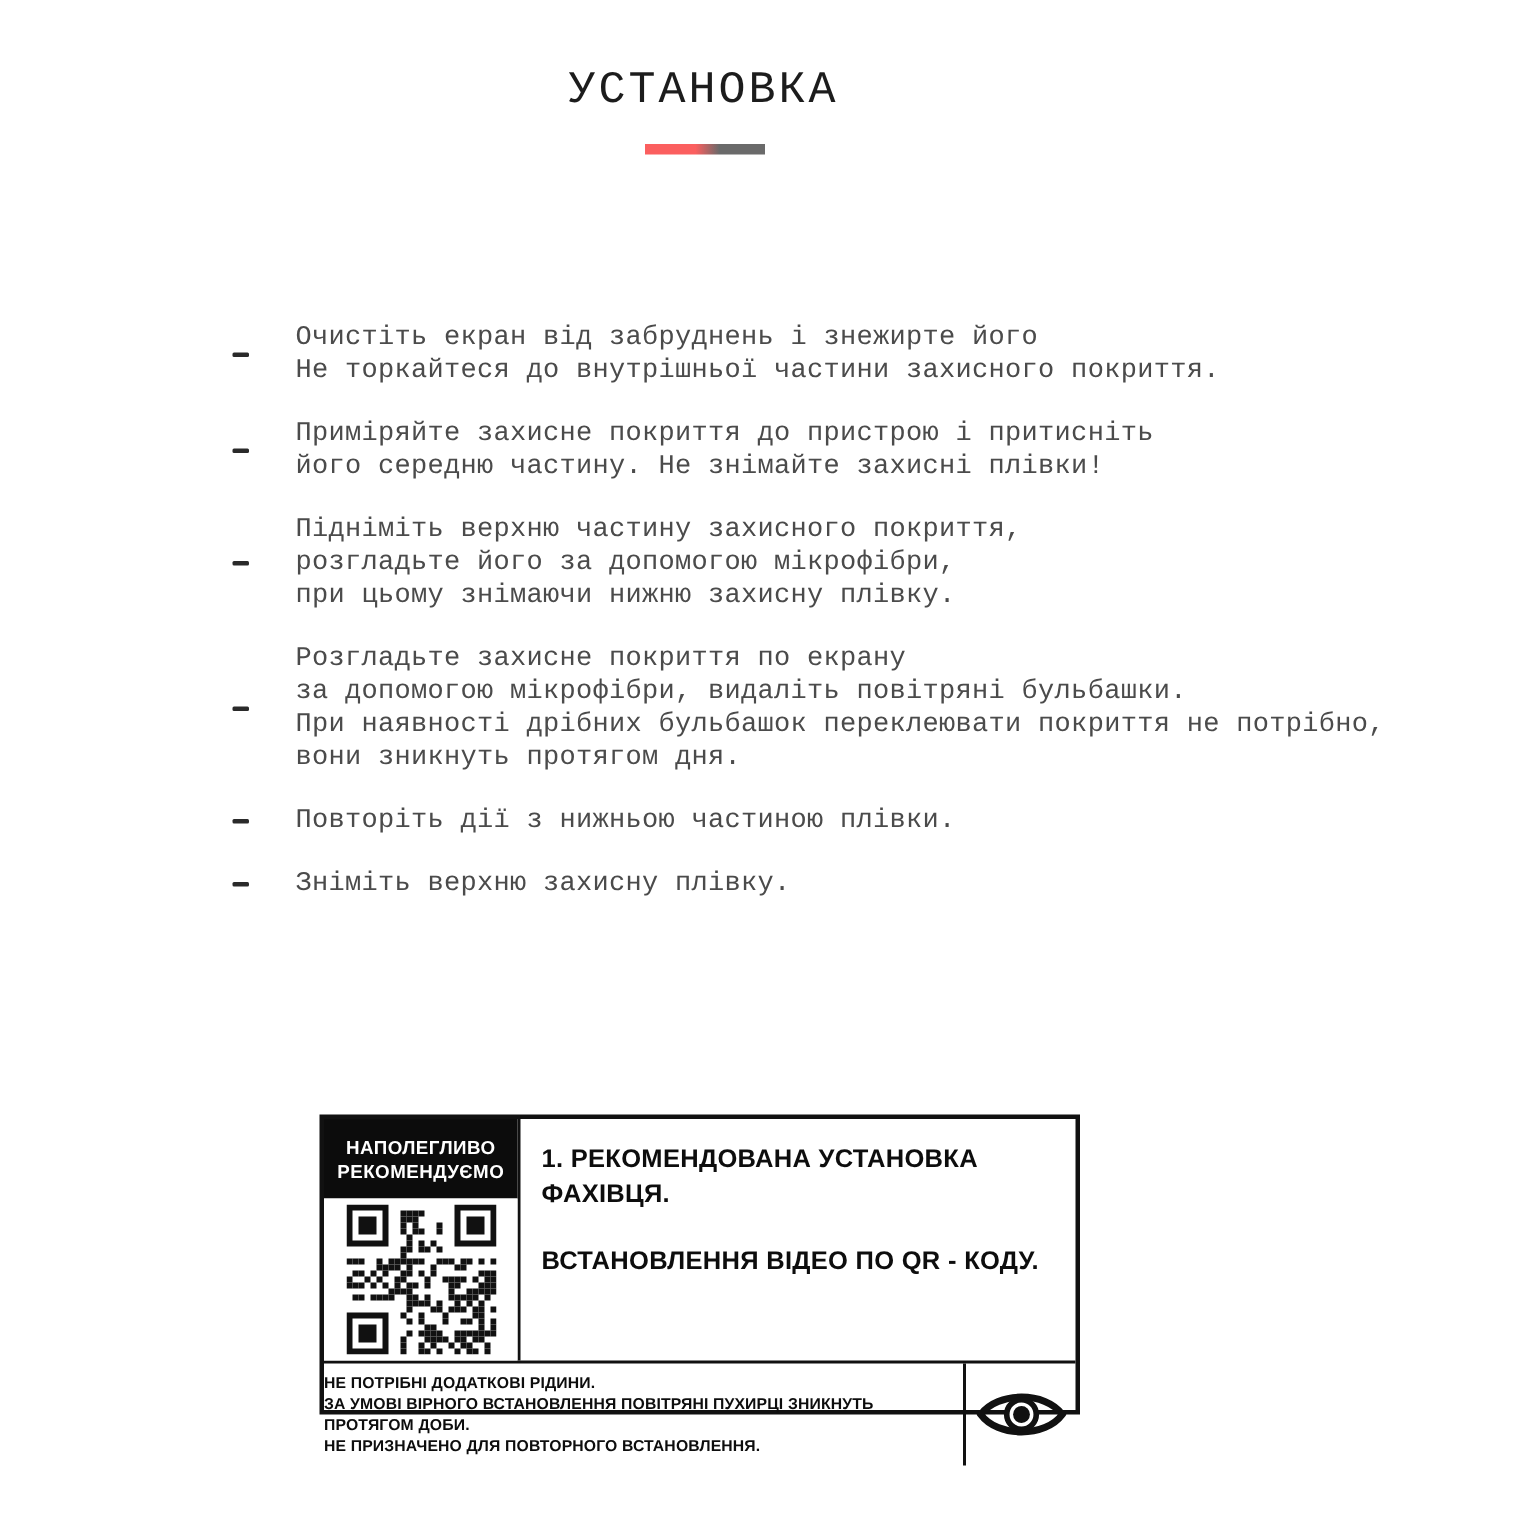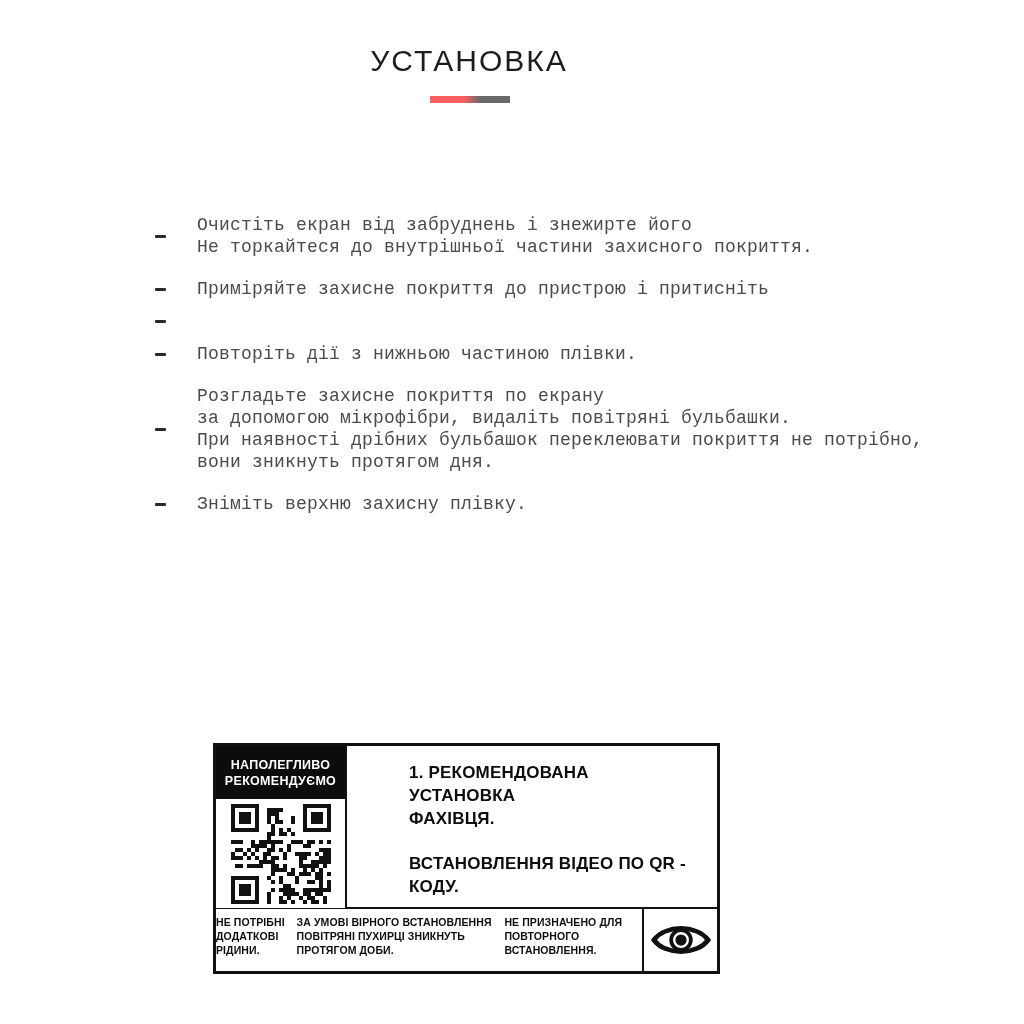--- a/index.html
+++ b/index.html
@@ -4,56 +4,56 @@
 <style>
   * { margin:0; padding:0; box-sizing:border-box; }
   html,body { background:#ffffff; }
   .page {
     position:relative; width:1024px; height:1024px; background:#ffffff;
     font-family:"Liberation Sans", sans-serif; overflow:hidden;
   }
   .title {
     position:absolute; top:44px; left:0; width:938px; text-align:center;
     font-size:30px; font-weight:500; letter-spacing:2px; color:#1c1c1c;
-    font-family:Liberation Sans, sans-serif;
+    font-family:Liberation Mono, monospace;
   }
   .divider {
     position:absolute; left:430px; top:96px; width:80px; height:7px;
     background:linear-gradient(90deg, #fb5f5f 0%, #fb5f5f 42%, #6a6a6a 62%, #6a6a6a 100%);
   }
   .steps { position:absolute; left:155px; top:214px; }
   .step { display:flex; align-items:center; margin-bottom:20px;font-family:Liberation Mono, monospace; }
   .dash {
     flex:0 0 42px; align-self:center;
   }
   .dash::before {
     content:""; display:block; width:11px; height:3px; background:#2a2a2a; border-radius:1px;
   }
   .step-text { color:#4b4b4b; font-size:18px; line-height:22px; letter-spacing:0.2px; }
   .step-text div { white-space:nowrap; }
 
   .rec-box {
-    position:absolute; left:213px; top:743px; width:507px; height:231px;
+    position:absolute; left:213px; top:743px; width:507px; height:200px;
     border:3px solid #111; display:grid; grid-template-rows:163px 1fr; background:#fff;
   }
   .rec-top { display:grid; grid-template-columns:131px 1fr; border-bottom:2px solid #111; }
   .rec-left { border-right:2px solid #111; display:flex; flex-direction:column; }
   .badge {
     background:#0c0c0c; color:#ffffff; text-align:center;
     font-size:12.5px; font-weight:bold; line-height:16px; padding:11px 2px 10px;
     letter-spacing:0.3px;
   }
   .qr-wrap { flex:1; display:flex; align-items:center; justify-content:center; background:#fff; }
-  .rec-right { padding:15px 23px 10px 14px; color:#0d0d0d;margin-left:48px; }
+  .rec-right { padding:15px 23px 10px 14px; color:#0d0d0d; }
   .rec-point { font-size:17px; font-weight:bold; line-height:23px; letter-spacing:0.2px; }
   .rec-point + .rec-point { margin-top:22px; }
   .rec-bottom { display:grid; grid-template-columns:1fr 73px; }
   .notes {
     border-right:2px solid #111; padding:6px 8px 6px 0;
-    display:flex; flex-direction:row; justify-content:center;
+    display:flex; flex-direction:column; justify-content:center;
     color:#0d0d0d; font-size:10.5px; font-weight:bold; line-height:14px; letter-spacing:0.1px;
   }
   .eye-cell { display:flex; align-items:center; justify-content:center; }
 </style>
 </head>
 <body>
 
 <div class="page">
 
   <div class="title">УСТАНОВКА</div>
@@ -66,41 +66,47 @@
       <div class="step-text">
         <div>Очистіть екран від забруднень і знежирте його</div>
         <div>Не торкайтеся до внутрішньої частини захисного покриття.</div>
       </div>
     </div>
 
     <div class="step">
       <span class="dash"></span>
       <div class="step-text">
         <div>Приміряйте захисне покриття до пристрою і притисніть</div>
-      </div>
-    </div>
-
-    <div class="step">
-      <span class="dash"></span>
-    </div>
-
-    <div class="step">
-      <span class="dash"></span>
-      <div class="step-text">
-        <div>Повторіть дії з нижньою частиною плівки.</div>
+        <div>його середню частину. Не знімайте захисні плівки!</div>
+      </div>
+    </div>
+
+    <div class="step">
+      <span class="dash"></span>
+      <div class="step-text">
+        <div>Підніміть верхню частину захисного покриття,</div>
+        <div>розгладьте його за допомогою мікрофібри,</div>
+        <div>при цьому знімаючи нижню захисну плівку.</div>
       </div>
     </div>
 
     <div class="step">
       <span class="dash"></span>
       <div class="step-text">
         <div>Розгладьте захисне покриття по екрану</div>
         <div>за допомогою мікрофібри, видаліть повітряні бульбашки.</div>
         <div>При наявності дрібних бульбашок переклеювати покриття не потрібно,</div>
         <div>вони зникнуть протягом дня.</div>
+      </div>
+    </div>
+
+    <div class="step">
+      <span class="dash"></span>
+      <div class="step-text">
+        <div>Повторіть дії з нижньою частиною плівки.</div>
       </div>
     </div>
 
     <div class="step">
       <span class="dash"></span>
       <div class="step-text">
         <div>Зніміть верхню захисну плівку.</div>
       </div>
     </div>
 

